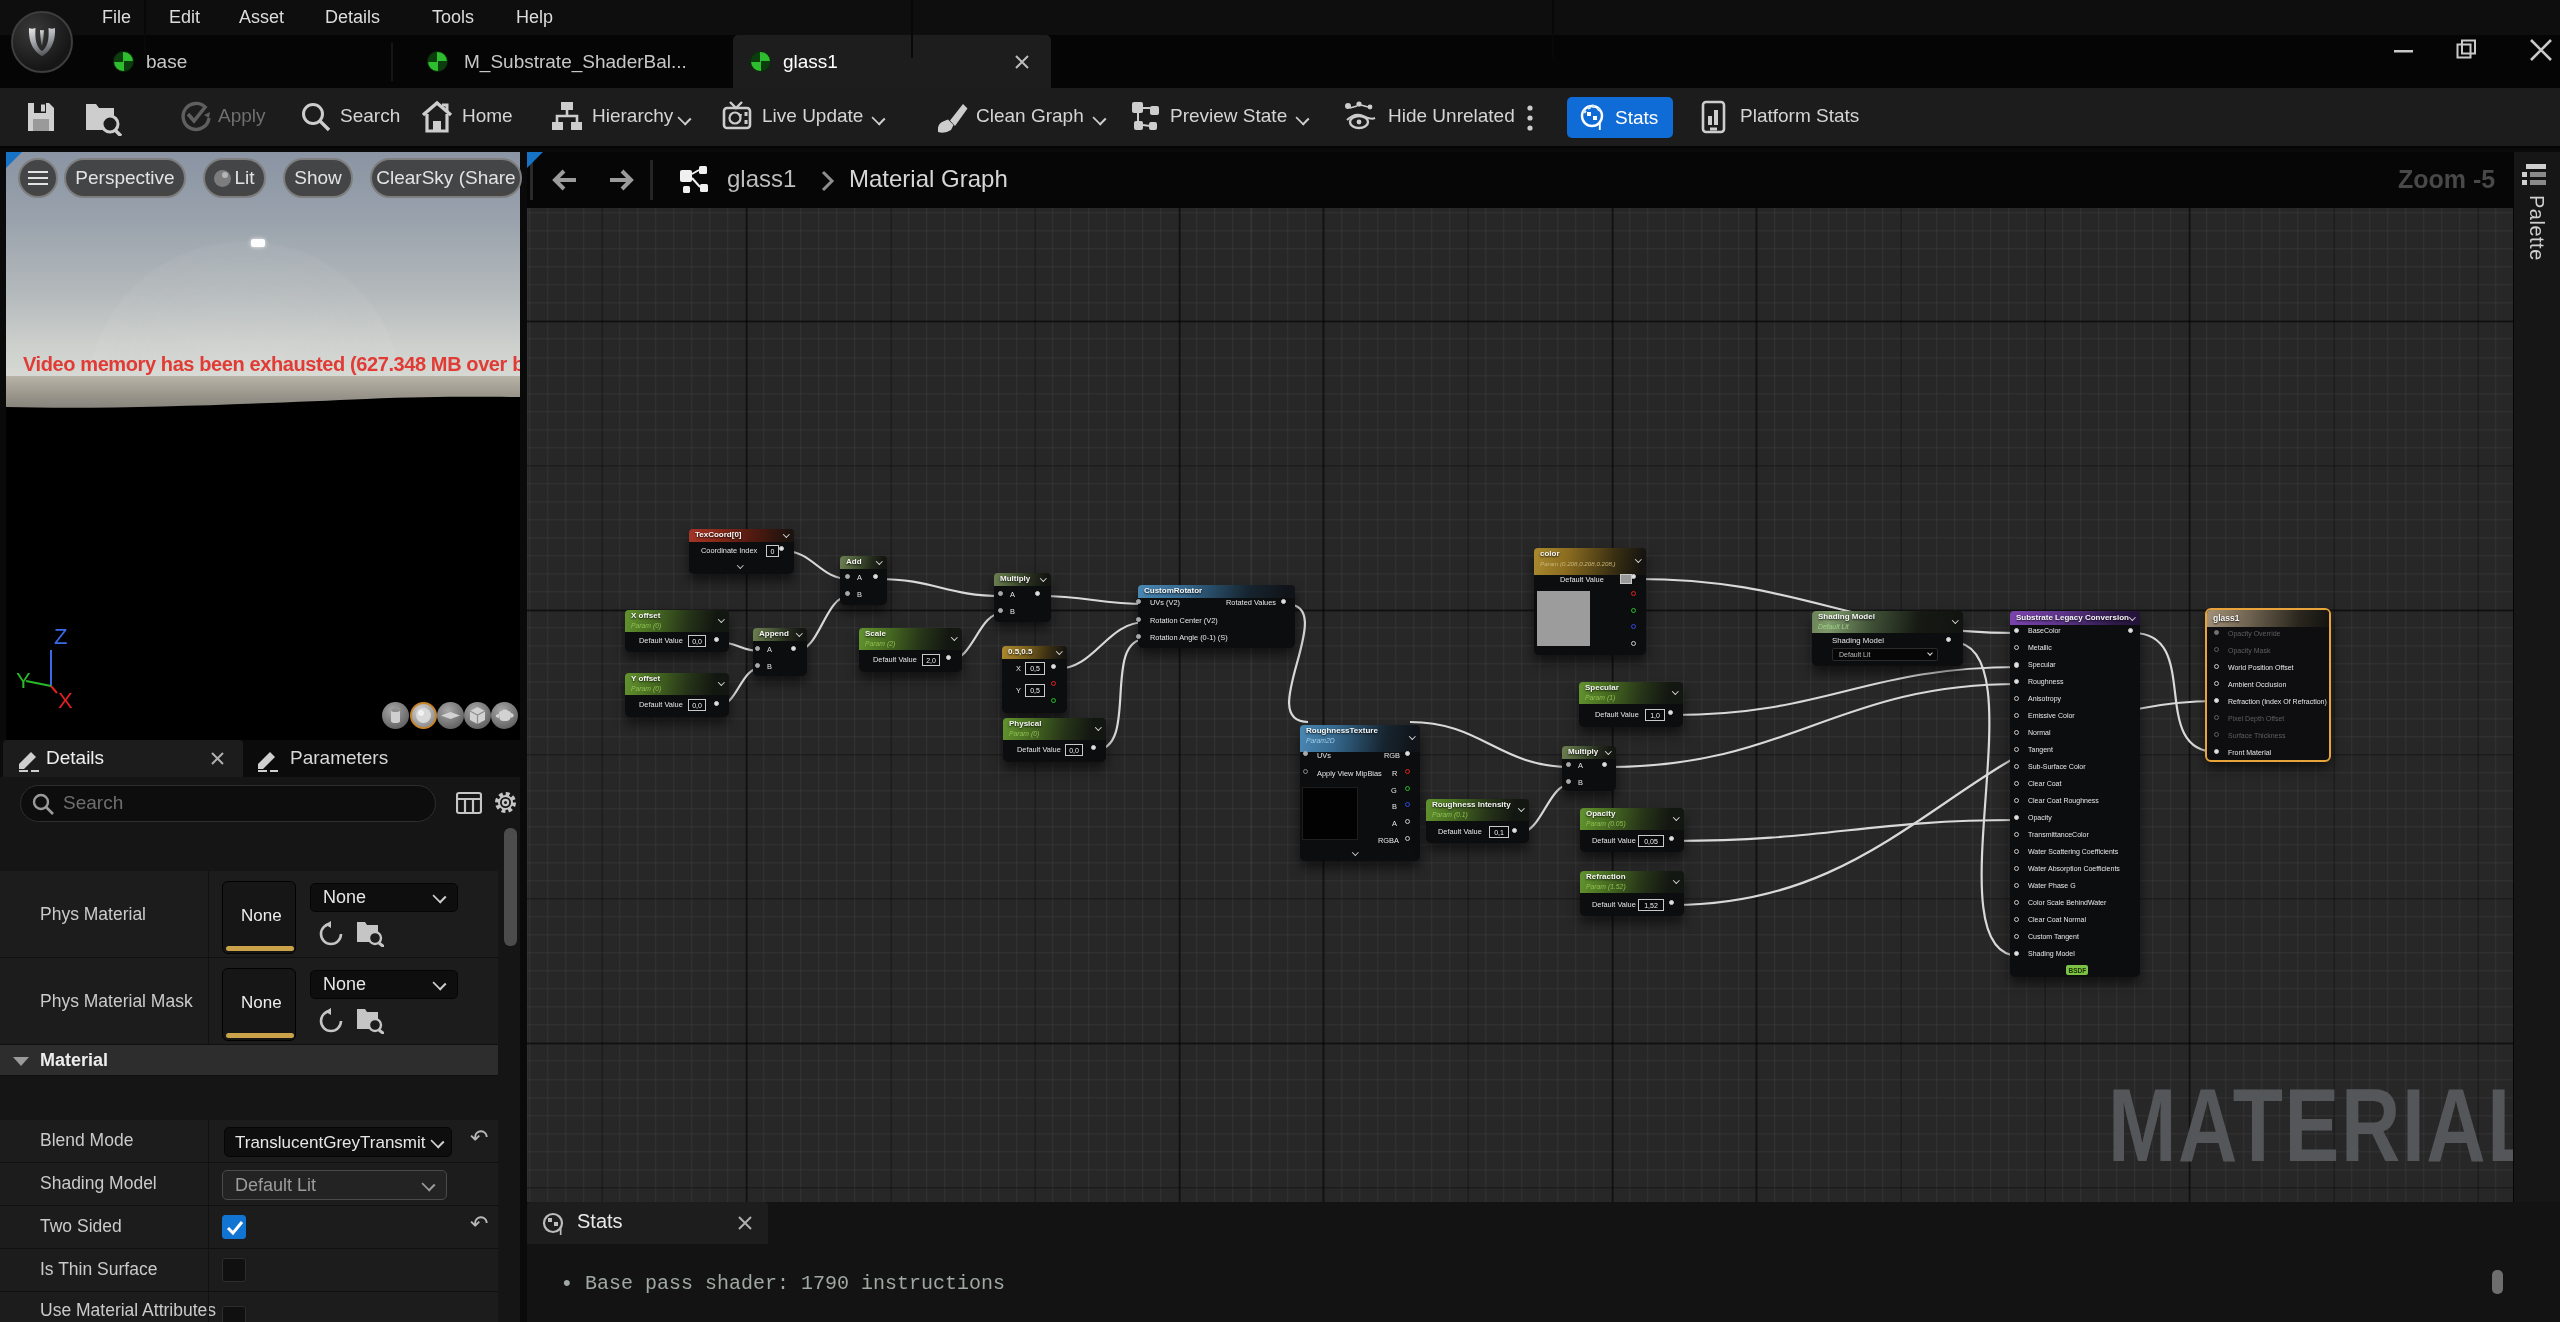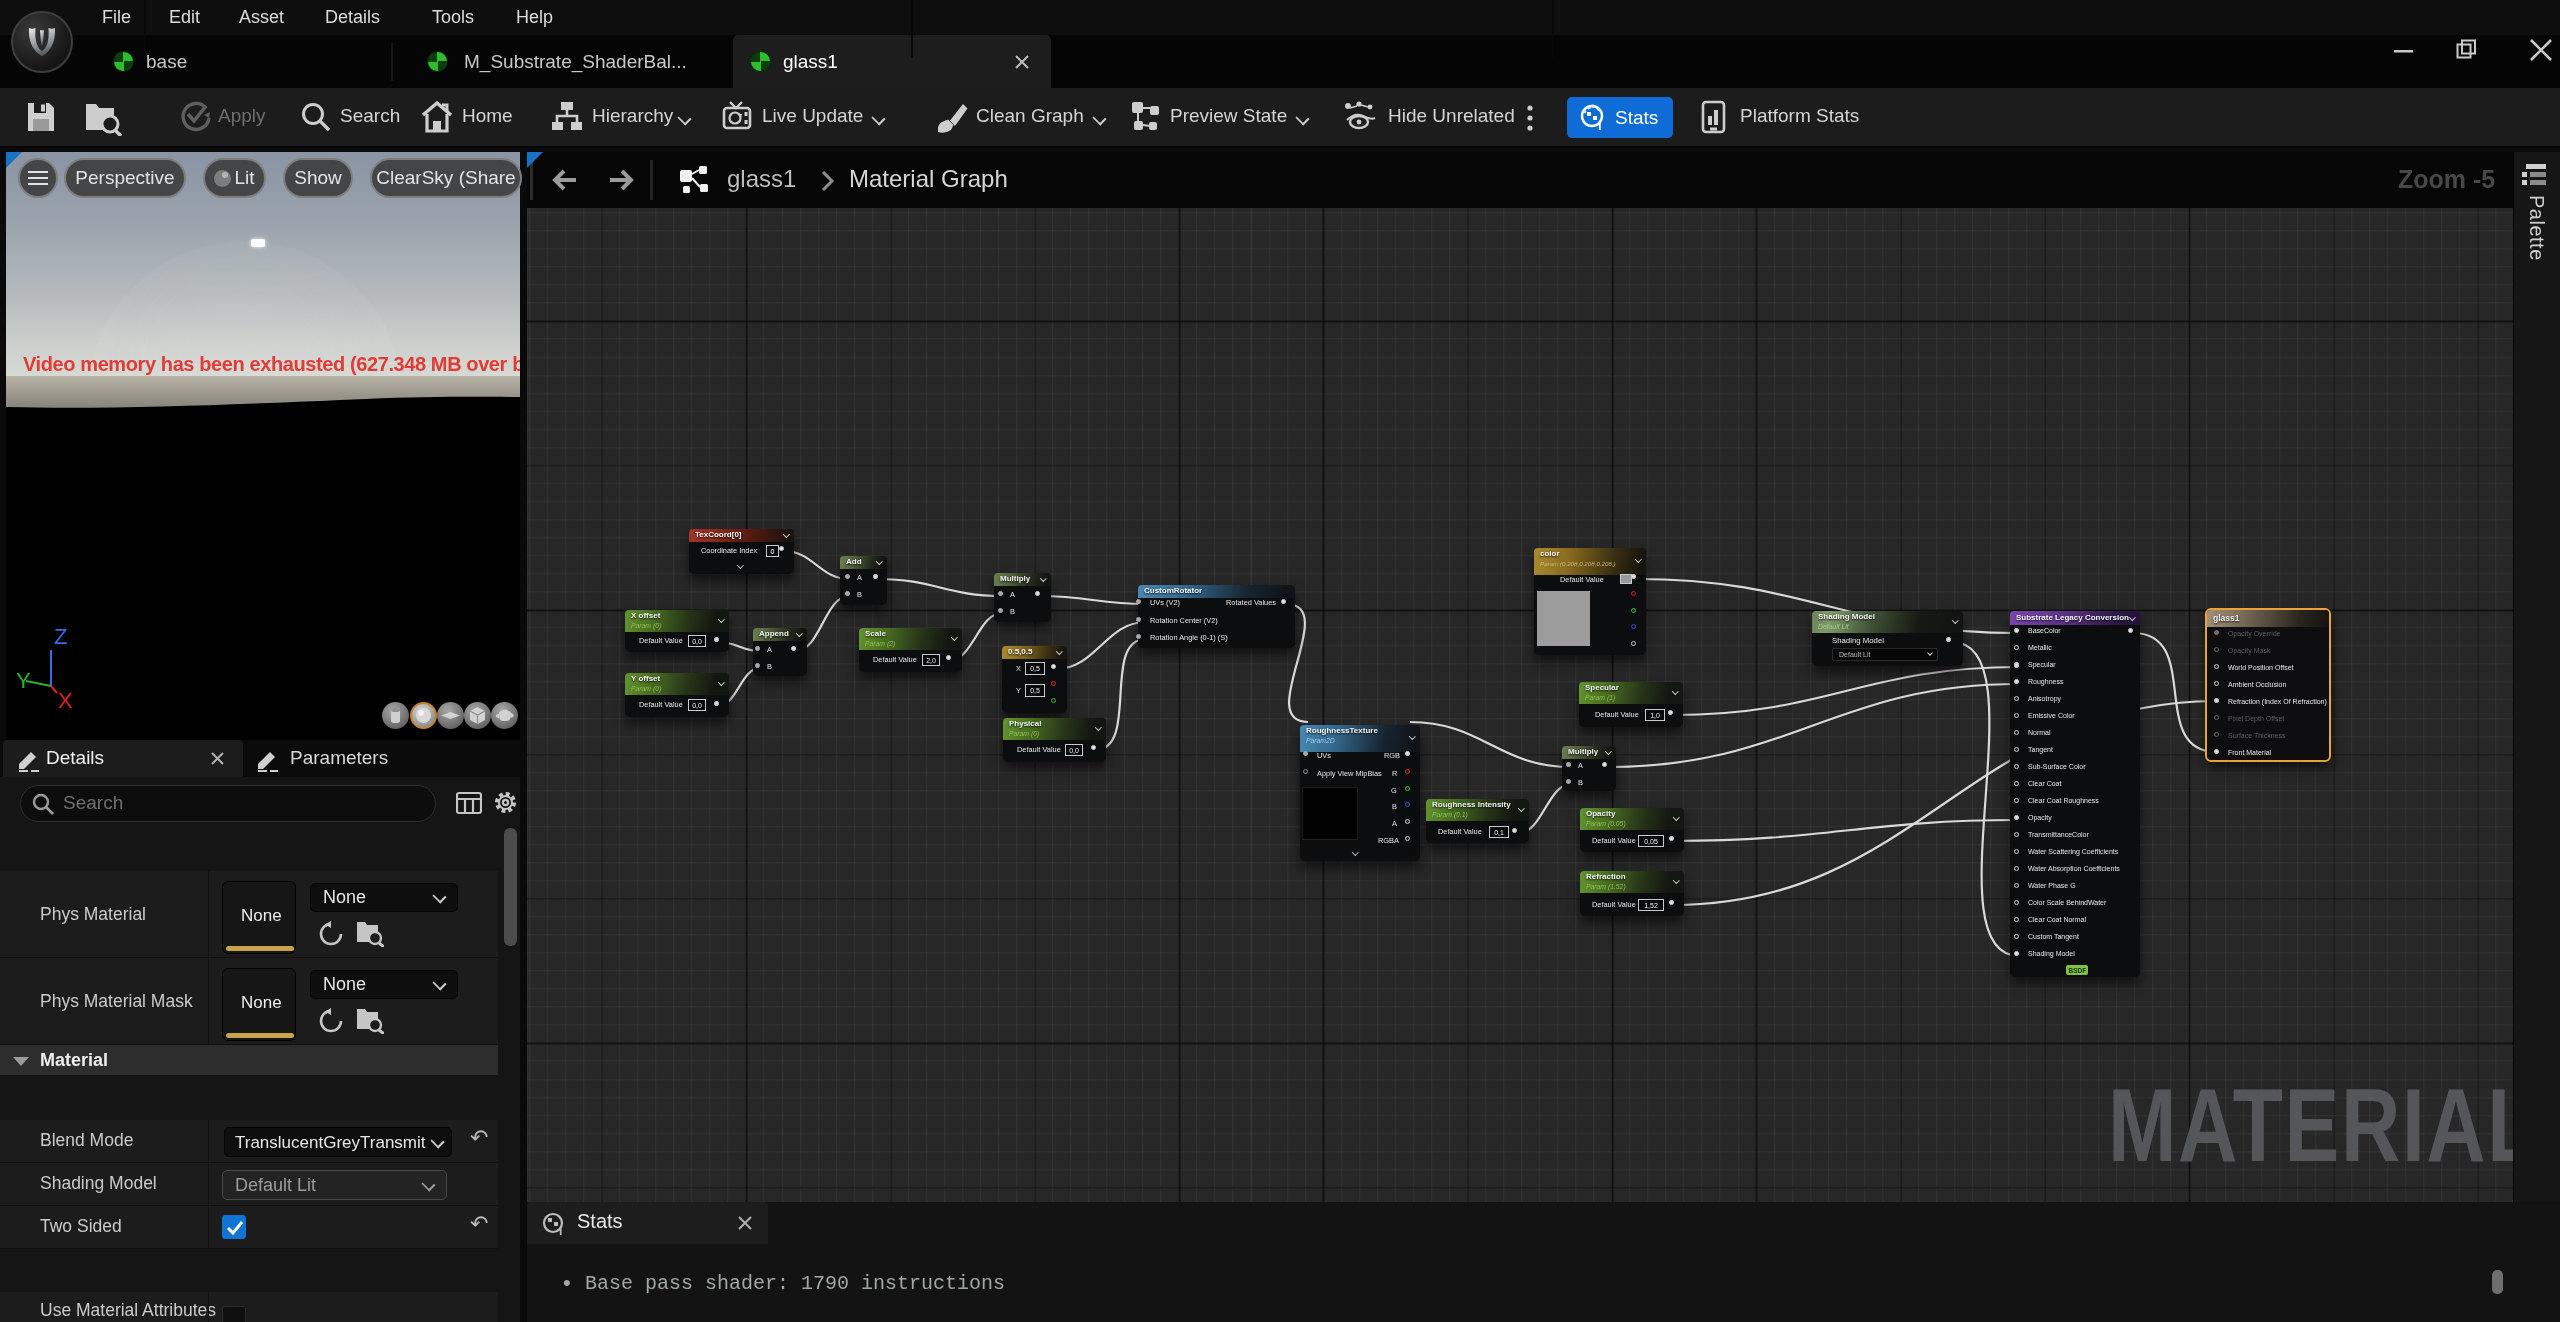--- a/index.html
+++ b/index.html
@@ -403,20 +403,24 @@
       </div>
   </div>
   <div class="drow" style="top:466px;height:43px">
     <span class="dlabel" style="top:10px">Two Sided</span>
     <div class="dchk" style="top:9px;background:#1173d2;border-color:#1173d2">
       <svg width="24" height="24" viewBox="0 0 24 24">
           <path d="M5 12 L10 17 L19 6" fill="none" stroke="#fff" stroke-width="3"></path>
         </svg>
     </div>
     <span class="undo" style="top:5px">↶</span>
+  </div>
+  <div class="drow" style="top:509px;height:43px">
+    <span class="dlabel" style="top:10px">Is Thin Surface</span>
+    <div class="dchk" style="top:9px"></div>
   </div>
   <div class="drow" style="top:552px;height:30px;border-bottom:none">
     <span class="dlabel" style="top:8px">Use Material Attributes</span>
     <div class="dchk" style="top:14px"></div>
   </div>
   <div id="dscroll"></div>
 </div>
 
 <div id="graph"></div>
 <div id="gheader">

